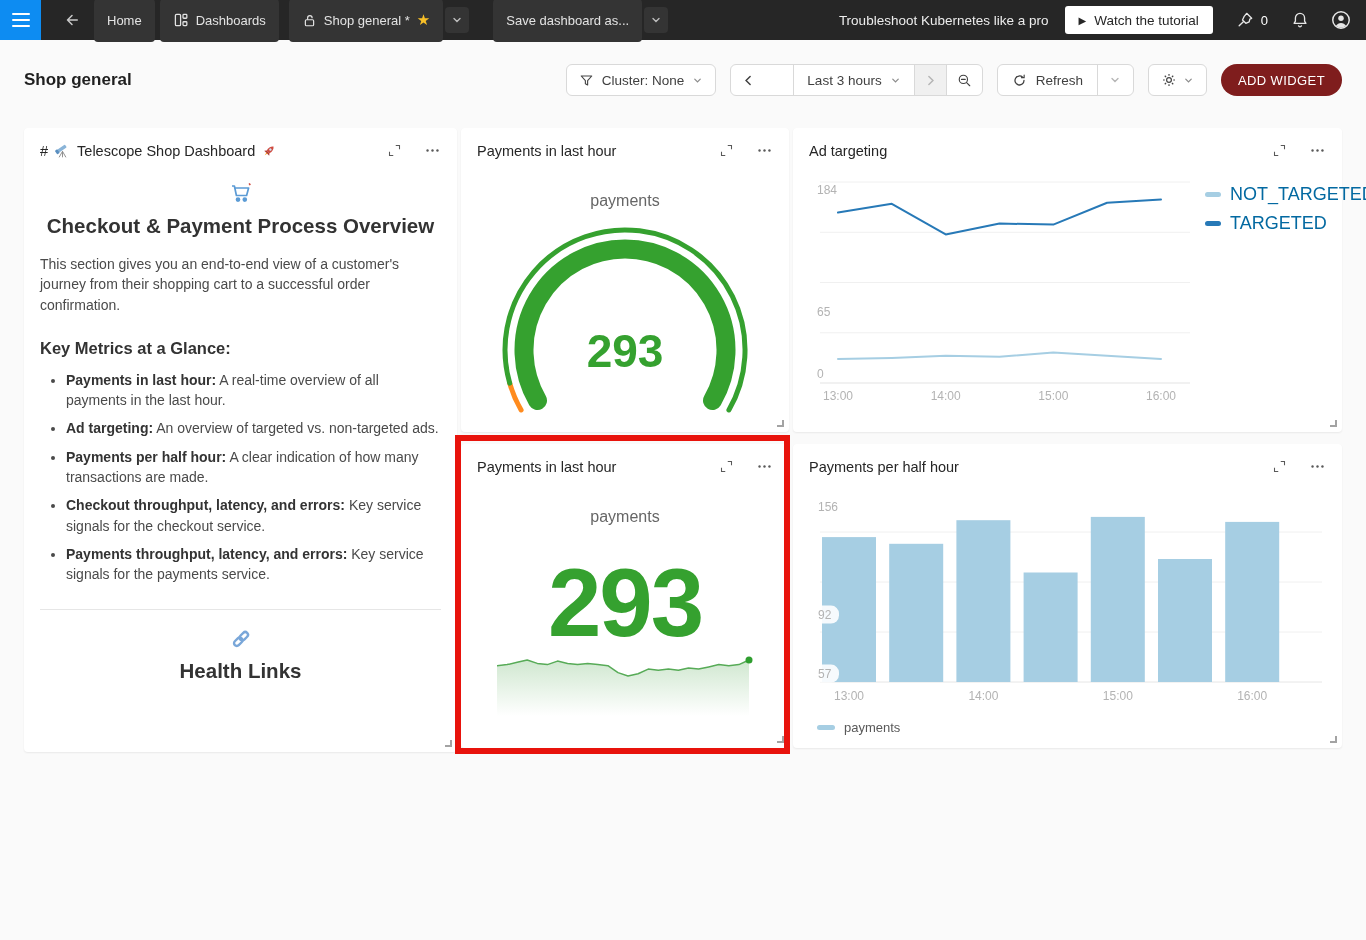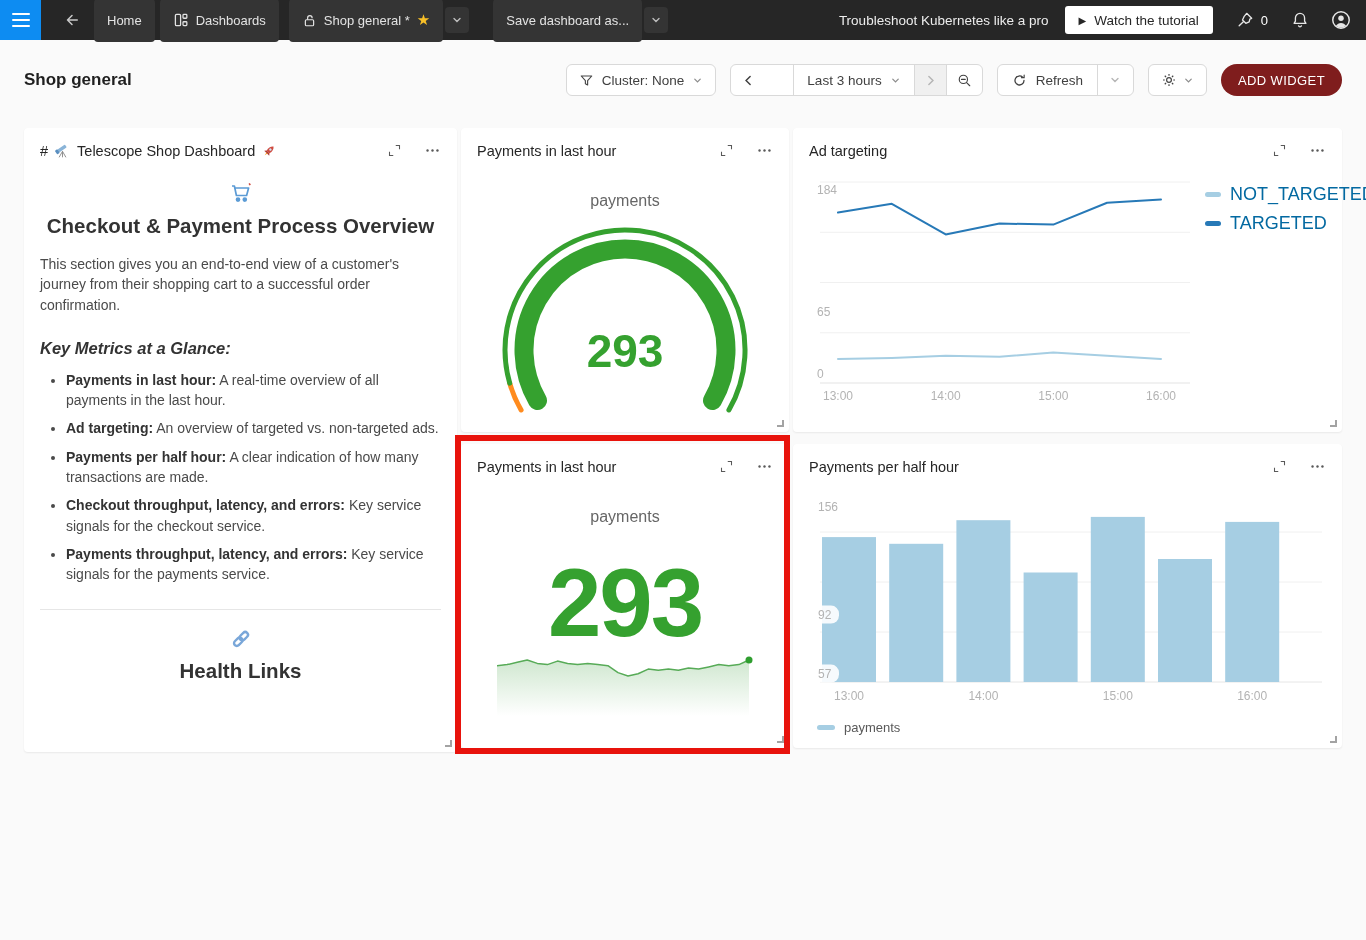--- a/index.html
+++ b/index.html
@@ -43,21 +43,21 @@
   .card-head { display:flex; align-items:center; padding:14px 16px 0 16px; }
   .card-title { font-size:14.5px; color:#262626; font-weight:500; display:flex; align-items:center; gap:6px; }
   .head-ic { margin-left:auto; display:flex; align-items:center; gap:22px; }
   .icon-btn { background:transparent; border:none; cursor:pointer; padding:0; display:flex; align-items:center; color:#595959; }
   .resize-handle { position:absolute; right:5px; bottom:5px; width:7px; height:7px; border-right:2px solid #a3a3a3; border-bottom:2px solid #a3a3a3; cursor:nwse-resize; }
 
   
   .md-body { padding:4px 16px 16px 16px; }
   .md-h2 { font-size:20.5px; font-weight:700; color:#333; margin-top:18px; display:flex; align-items:center; gap:9px;flex-direction:column; }
   .md-p { font-size:14px; color:#4a4a4a; line-height:1.45; margin-top:16px; }
-  .md-h3 { font-size:16.5px; font-weight:700; color:#333; margin-top:24px;font-style:italic; }
+  .md-h3 { font-size:16.5px; font-weight:700; color:#333; margin-top:24px; }
   .md-ul { margin:12px 0 0 0; padding-left:26px; }
   .md-ul li { font-size:14px; color:#4a4a4a; line-height:1.45; margin:8px 0; }
   .md-ul li b { color:#333; }
   .md-hr { border:none; border-top:1px solid #e6e6e6; margin-top:24px; }
   .links-ul { margin:14px 0 0 0; padding-left:26px; }
   .links-ul li { font-size:14px; line-height:1.4; margin:9px 0; color:#333; }
   .link-blue { color:#2086e0; text-decoration:none; cursor:pointer; }
   .link-dark { color:#333; text-decoration:underline; cursor:pointer; }
 
   

